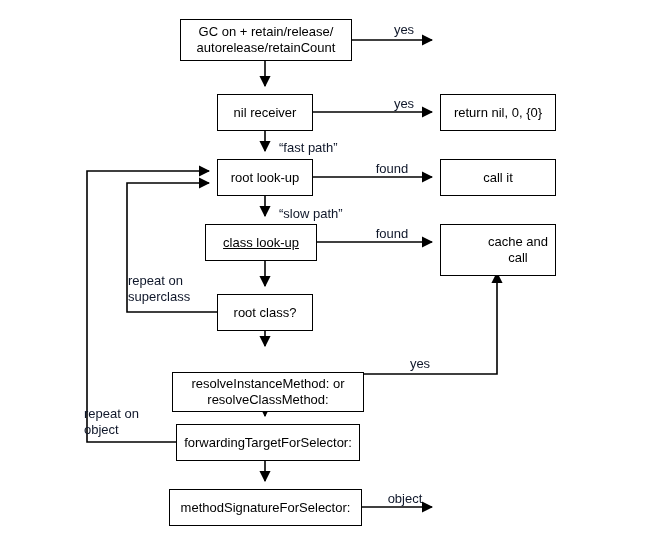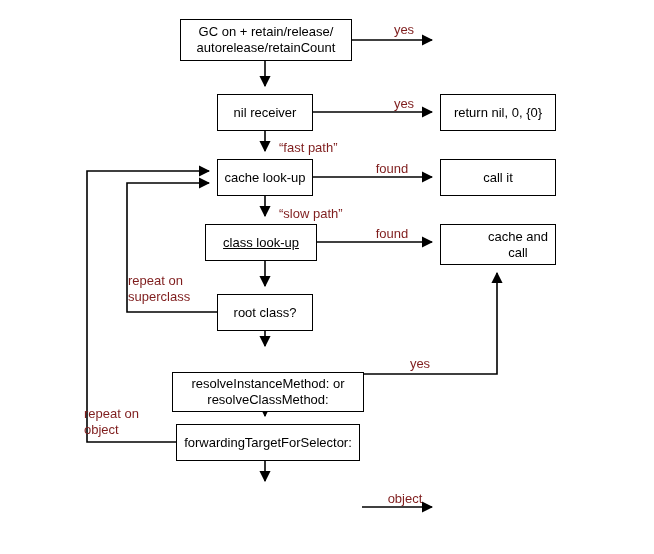--- a/index.html
+++ b/index.html
@@ -26,21 +26,21 @@
     text-align: center;
     display: flex;
     align-items: center;
     justify-content: center;
     white-space: pre-line;
     z-index: 2;
   }
   .edge-label {
     position: absolute;
     font-size: 13px;
-    color: #7f1d1d;
+    color: #0f172a;
     white-space: pre-line;
     line-height: 1.22;
     z-index: 3;
     background: transparent;
   }
   .edge-label.center { text-align: center; }
   .edge-label.left { text-align: left; }
   svg.wires {
     position: absolute;
     left: 0;
@@ -97,35 +97,36 @@
   </svg>
 
   <div class="node" style="left:180px; top:19px; width:172px; height:42px;">GC on + retain/release/
 autorelease/retainCount</div>
 
 
   <div class="node" style="left:217px; top:94px; width:96px; height:37px;">nil receiver</div>
 
   <div class="node" style="left:440px; top:94px; width:116px; height:37px;">return nil, 0, {0}</div>
 
-  <div class="node" style="left:217px; top:159px; width:96px; height:37px;">cache look-up</div>
+  <div class="node" style="left:217px; top:159px; width:96px; height:37px;">root look-up</div>
 
   <div class="node" style="left:440px; top:159px; width:116px; height:37px;">call it</div>
 
   <div class="node" style="left:205px; top:224px; width:112px; height:37px;text-decoration:underline;">class look-up</div>
 
-  <div class="node" style="left:440px; top:224px; width:116px; height:41px;padding-left:40px;">cache and call</div>
+  <div class="node" style="left:440px; top:224px; width:116px; height:52px;padding-left:40px;">cache and call</div>
 
   <div class="node" style="left:217px; top:294px; width:96px; height:37px;">root class?</div>
 
   <div class="node" style="left:172px; top:372px; width:192px; height:40px;">resolveInstanceMethod: or
 resolveClassMethod:</div>
 
   <div class="node" style="left:176px; top:424px; width:184px; height:37px;">forwardingTargetForSelector:</div>
 
+  <div class="node" style="left:169px; top:489px; width:193px; height:37px;">methodSignatureForSelector:</div>
 
 
   <div class="edge-label center" style="left:374px; top:22px; width:60px;">yes</div>
 
   <div class="edge-label center" style="left:374px; top:96px; width:60px;">yes</div>
 
   <div class="edge-label left" style="left:279px; top:140px; width:90px;">“fast path”</div>
 
   <div class="edge-label center" style="left:362px; top:161px; width:60px;">found</div>
 

